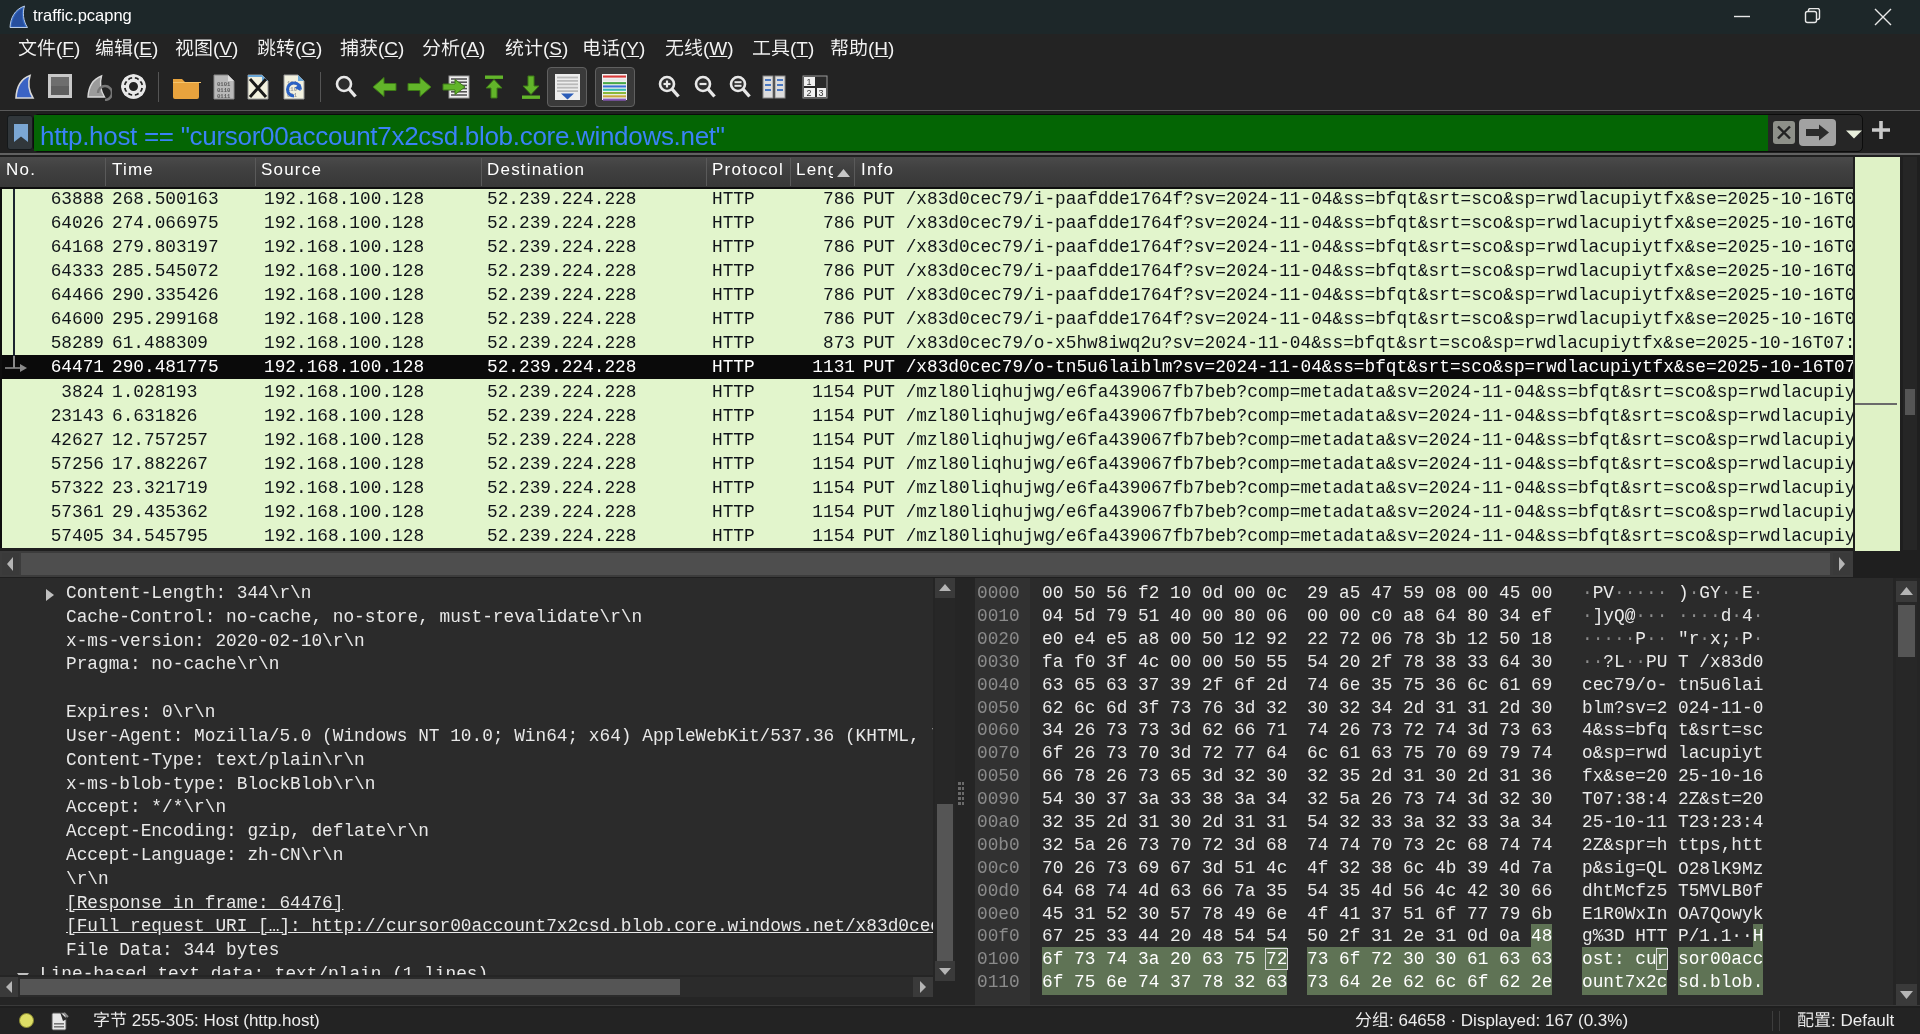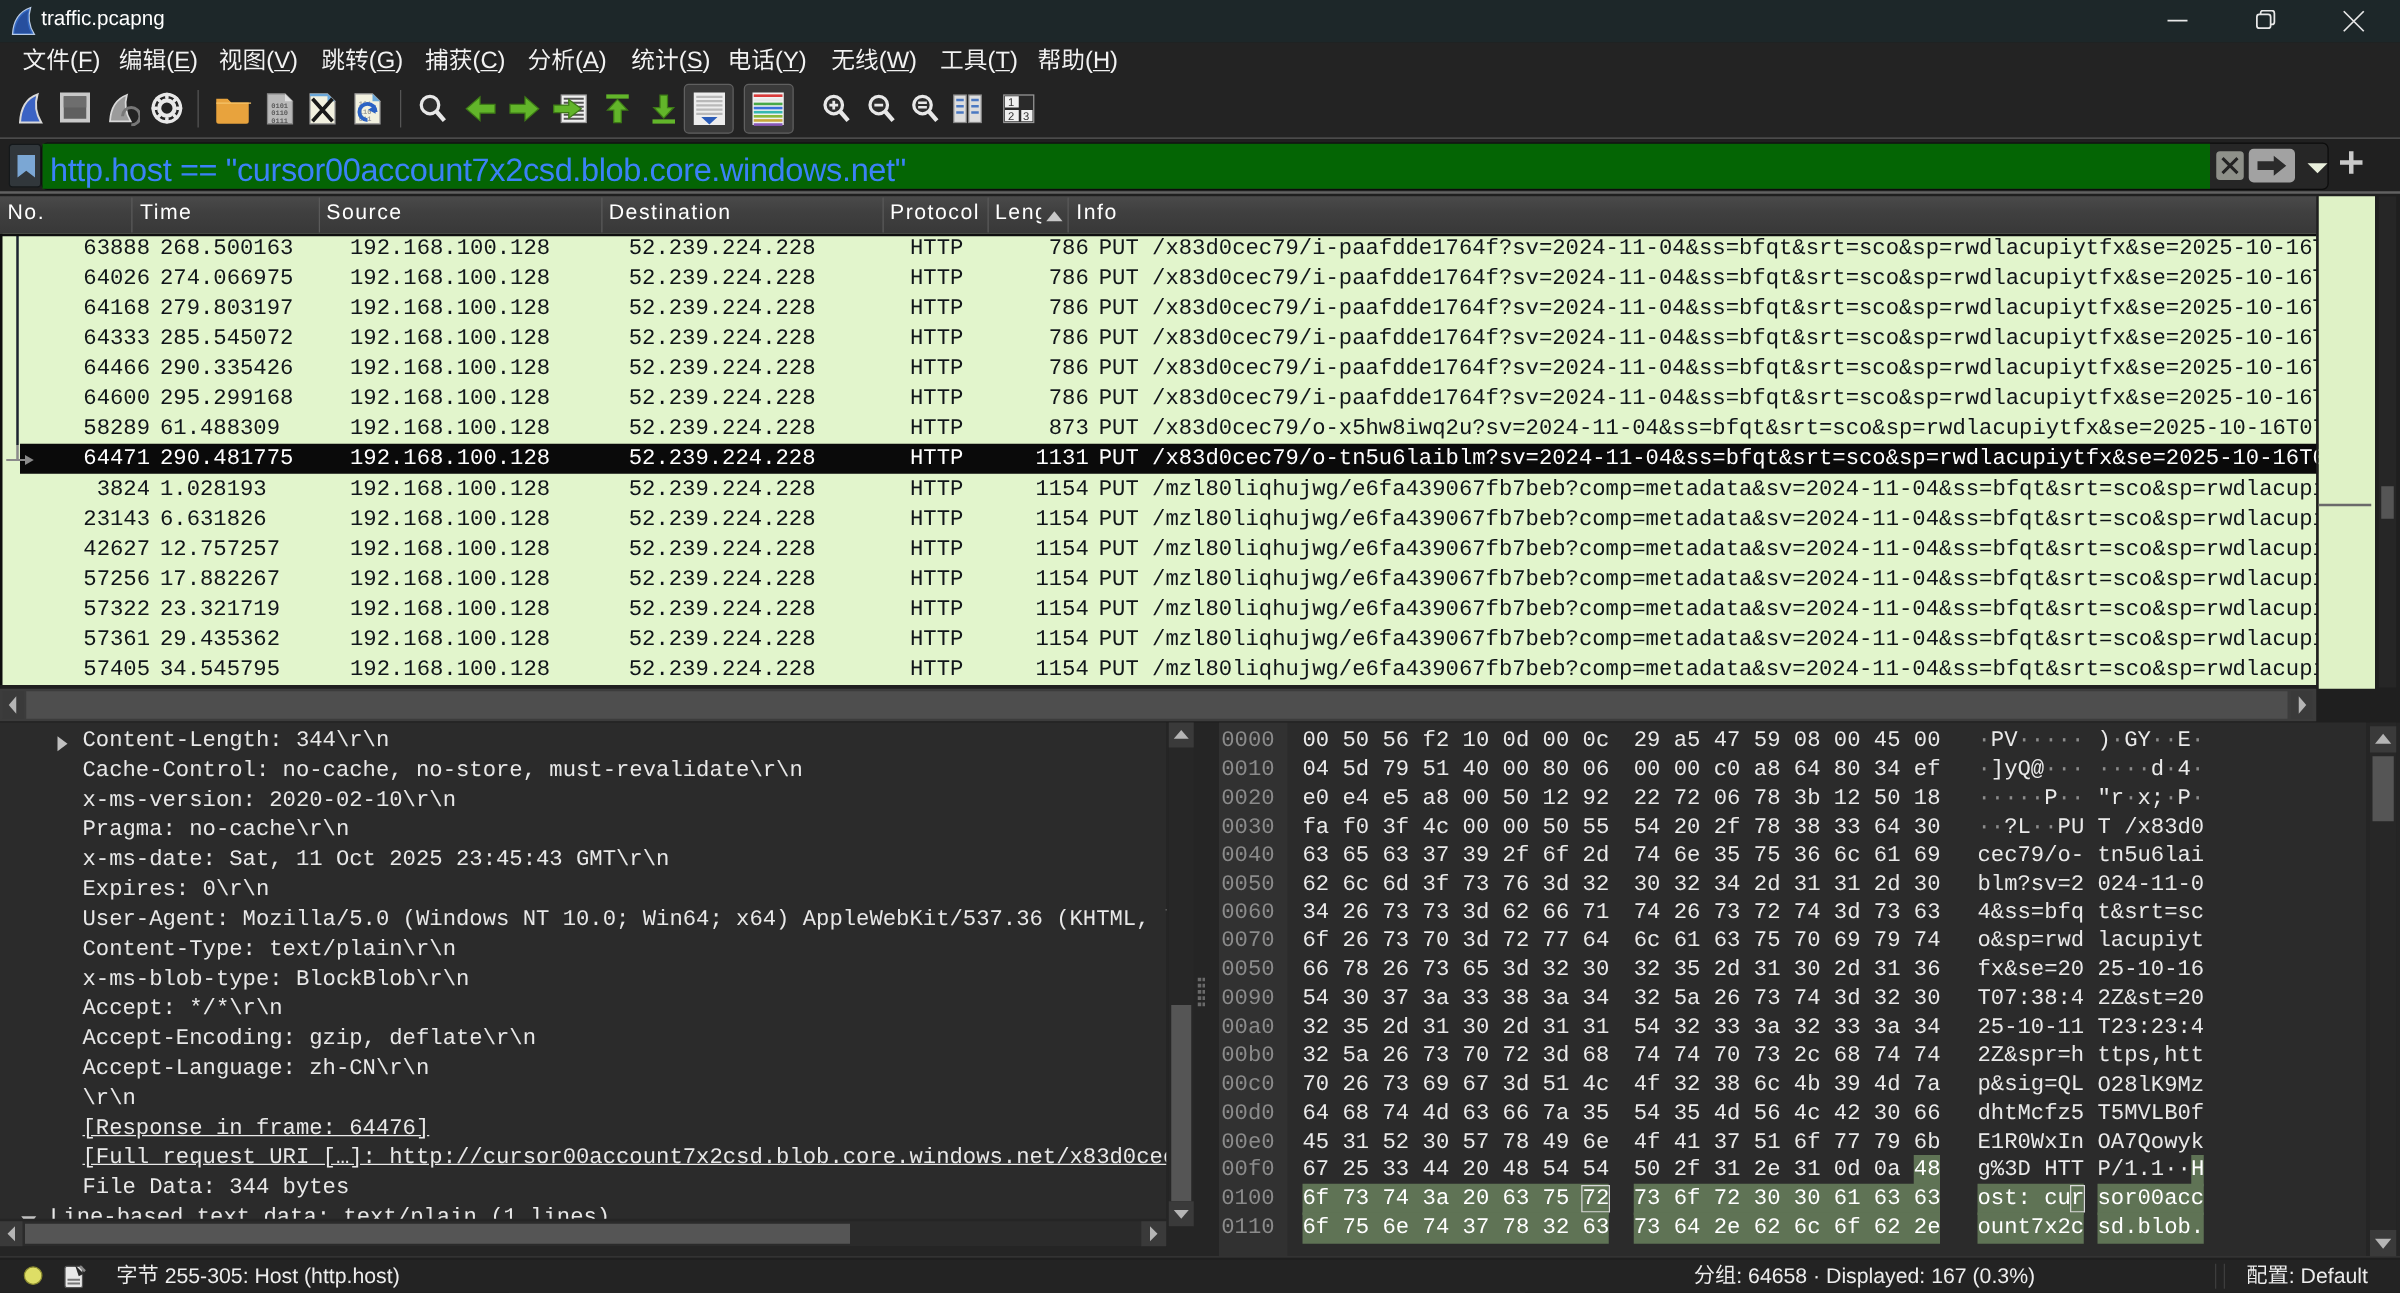--- a/index.html
+++ b/index.html
@@ -11,21 +11,21 @@
 .mi{position:absolute;top:4px;white-space:nowrap;}
 #toolbar{position:absolute;left:0;top:64px;width:1920px;height:47px;background:#232323;border-bottom:1px solid #5a5a5a;}
 .tbi{position:absolute;top:9px;}
 #filterbar{position:absolute;left:0;top:112px;width:1920px;height:42px;background:#202020;}
 #filtertext{position:absolute;left:6px;top:6px;color:#3b82f6;font-size:26px;white-space:pre;letter-spacing:-0.3px;}
 #bookmarkbtn{position:absolute;left:7px;top:3px;width:26px;height:35px;background:#31373b;border:1px solid #14181a;border-radius:3px;}
 #hdr{position:absolute;left:0;top:157px;width:1854px;height:30px;background:linear-gradient(#4a4a4a 0,#404040 40%,#383838 100%);color:#fff;font-size:17px;letter-spacing:1.2px;}
 .hc{position:absolute;top:3px;}
 .hsep{position:absolute;top:1px;width:1px;height:28px;background:#5a5a5a;}
 #rows{position:absolute;left:0;top:187px;width:1853px;height:361px;background:#e2f5cc;font-size:17.8px;color:#101419;}
-.prow{position:absolute;left:0;width:1853px;height:24px;white-space:pre;overflow:hidden;font-family:"Liberation Mono",monospace;margin-left:16px;}
+.prow{position:absolute;left:0;width:1853px;height:24px;white-space:pre;overflow:hidden;font-family:"Liberation Mono",monospace;}
 .prow span{position:absolute;top:2px;}
 .selrow{background:#0a0a0a;color:#fff;}
 #minimap{position:absolute;left:1855px;top:157px;width:45px;height:394px;background:#dff2c6;}
 #plvsb{position:absolute;left:1903px;top:157px;width:14px;height:393px;background:#262626;}
 #plhsb{position:absolute;left:0px;top:551px;width:1853px;height:26px;background:#3c3c3c;}
 #botpanes{position:absolute;left:0;top:578px;width:1920px;height:427px;background:#252525;}
 #detail{position:absolute;left:0;top:0;width:933px;height:397px;background:#2b2b2b;color:#e8e8e8;
   font-family:"Liberation Mono",monospace;font-size:17.8px;overflow:hidden;}
 .dl{position:absolute;left:0;width:933px;height:24px;white-space:pre;}
 #hexpane{position:absolute;left:975px;top:0;width:918px;height:427px;background:#2b2b2b;color:#eaeaea;
@@ -403,21 +403,20 @@
     </svg></div>
 <div id="botpanes">
     <div id="detail">
       <div class="dl" style="top:5px;left:66px">Content-Length: 344\r\n</div>
       <svg class="abs" style="left:44px;top:10px" width="12" height="14" viewBox="0 0 12 14">
         <path d="M2,1 L10,7 L2,13 Z" fill="#c0c0c0"></path>
       </svg>
       <div class="dl" style="top:29px;left:66px">Cache-Control: no-cache, no-store, must-revalidate\r\n</div>
       <div class="dl" style="top:53px;left:66px">x-ms-version: 2020-02-10\r\n</div>
       <div class="dl" style="top:76px;left:66px">Pragma: no-cache\r\n</div>
-      <div class="dl" style="top:100px;left:66px">x-ms-date: Sat, 11 Oct 2025 23:45:43 GMT\r\n</div>
       <div class="dl" style="top:124px;left:66px">Expires: 0\r\n</div>
       <div class="dl" style="top:148px;left:66px">User-Agent: Mozilla/5.0 (Windows NT 10.0; Win64; x64) AppleWebKit/537.36 (KHTML, like Gecko) Chrome</div>
       <div class="dl" style="top:172px;left:66px">Content-Type: text/plain\r\n</div>
       <div class="dl" style="top:196px;left:66px">x-ms-blob-type: BlockBlob\r\n</div>
       <div class="dl" style="top:219px;left:66px">Accept: */*\r\n</div>
       <div class="dl" style="top:243px;left:66px">Accept-Encoding: gzip, deflate\r\n</div>
       <div class="dl" style="top:267px;left:66px">Accept-Language: zh-CN\r\n</div>
       <div class="dl" style="top:291px;left:66px">\r\n</div>
       <div class="dl" style="top:315px;left:66px"><span style="text-decoration:underline">[Response in frame: 64476]</span></div>
       <div class="dl" style="top:338px;left:66px"><span style="text-decoration:underline">[Full request URI […]: http://cursor00account7x2csd.blob.core.windows.net/x83d0cec79/o-tn5u6laiblm?sv=2024-11</span></div>

